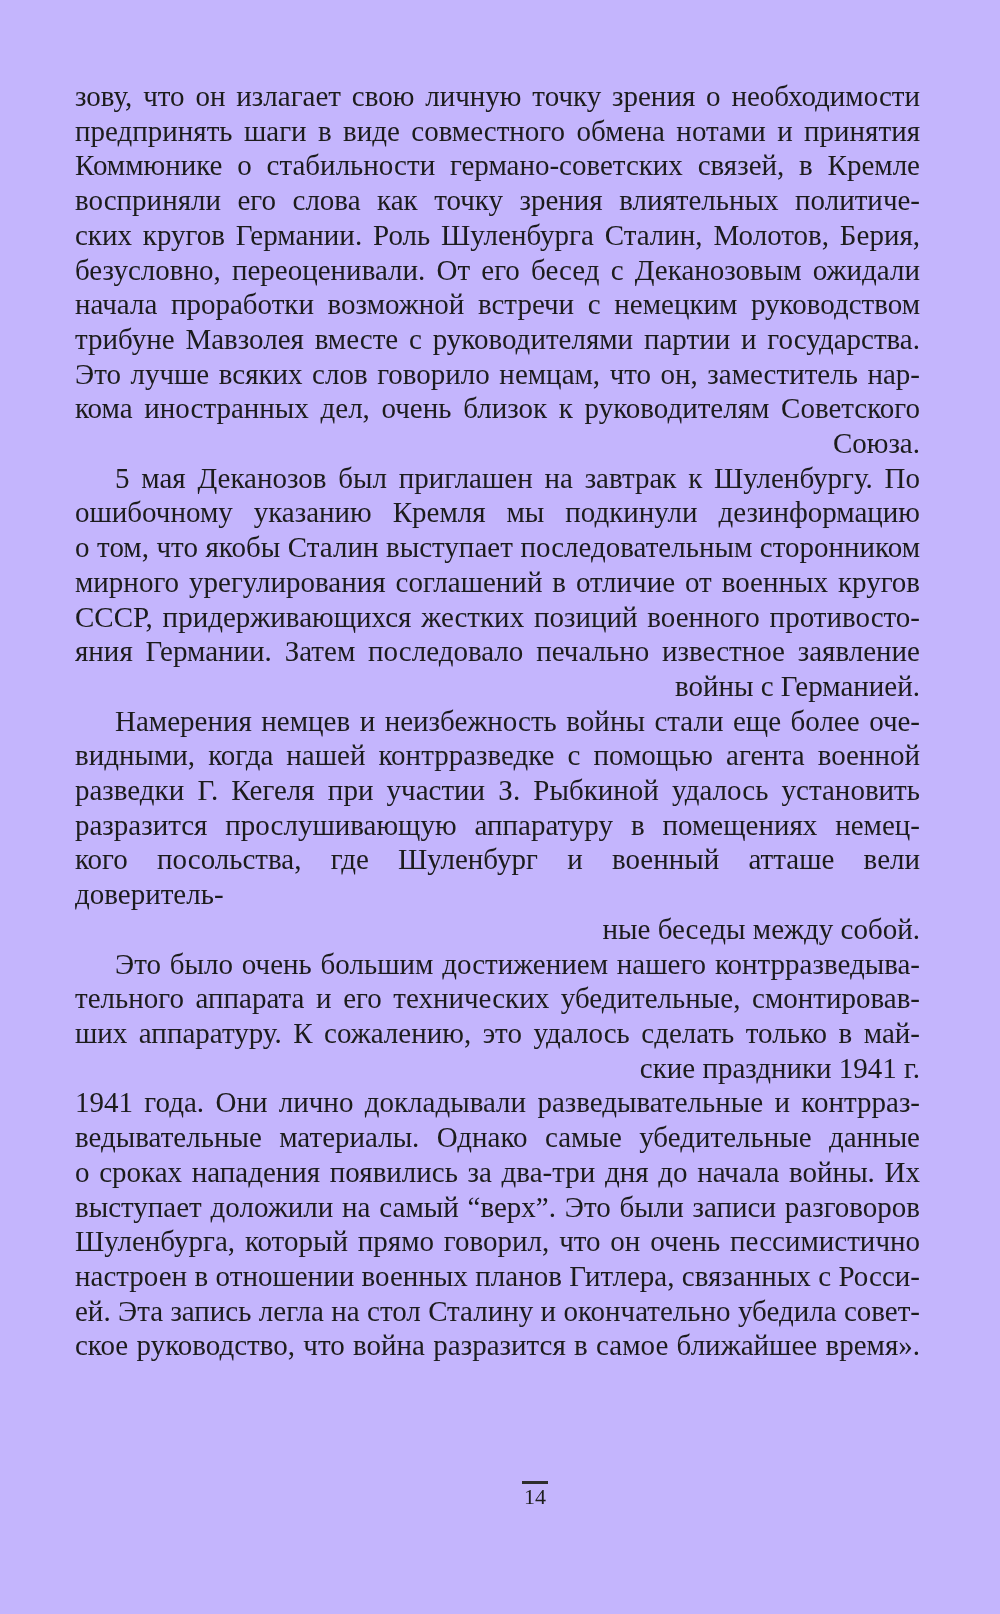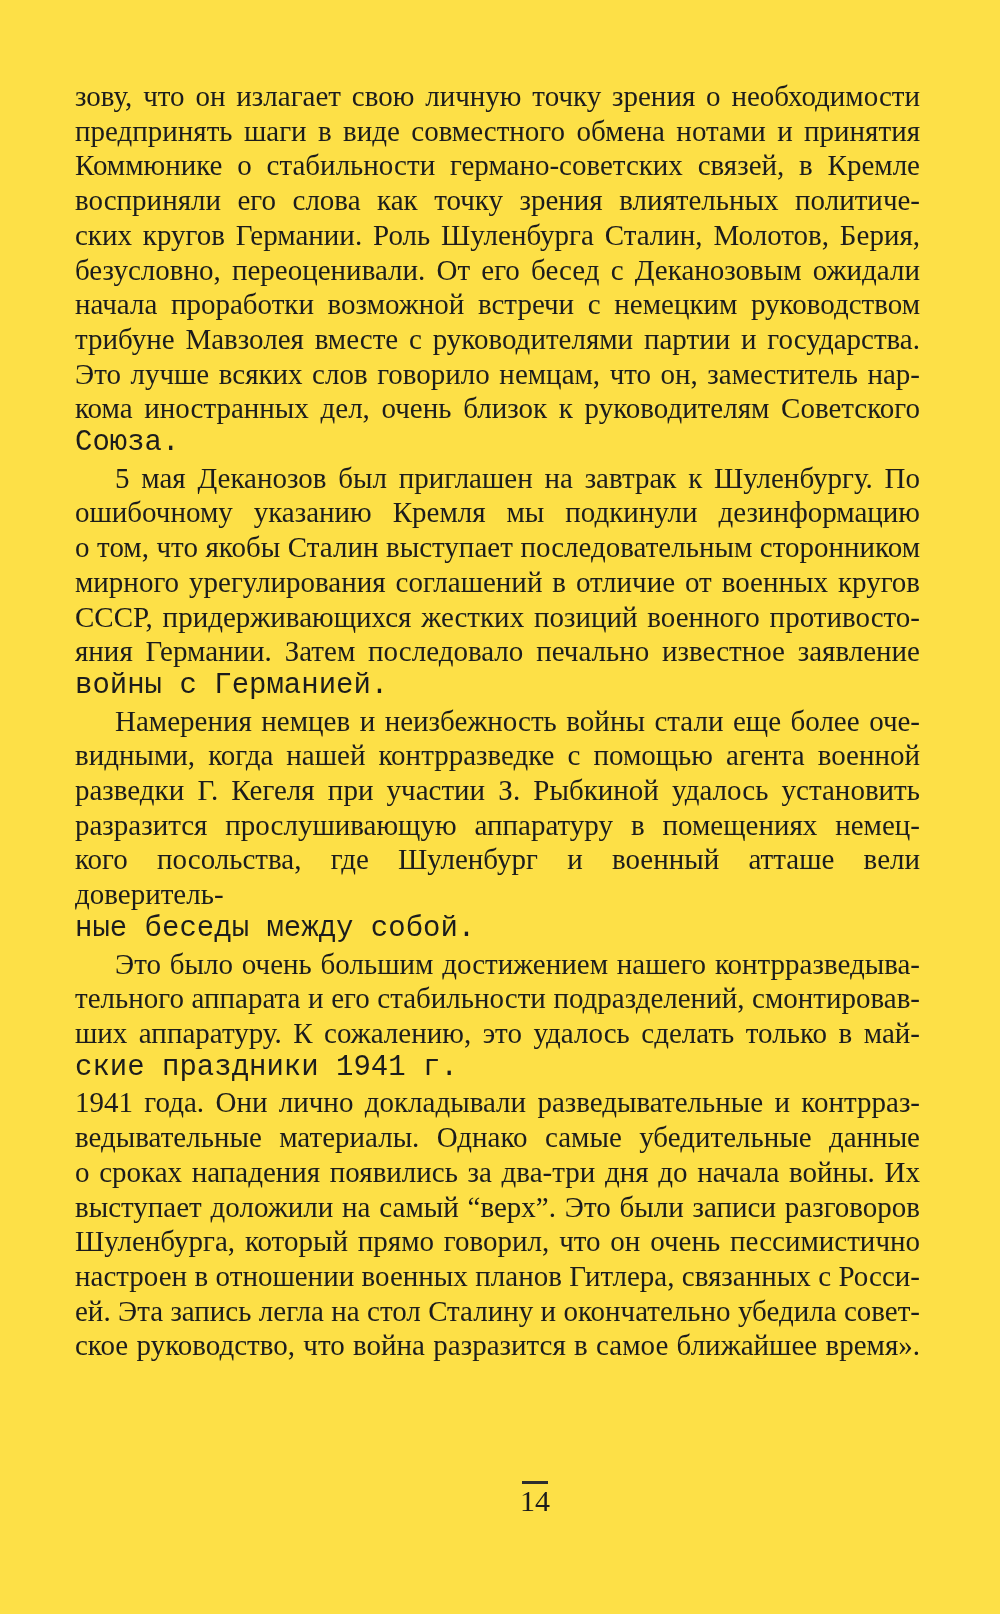--- a/index.html
+++ b/index.html
@@ -11,61 +11,60 @@
     height: 1614px;
     position: relative;
     background: #ffffff;
     font-family: "Liberation Serif", serif;
     color: #1c1c1c;
     overflow: hidden;
   }
   .page {
     position: absolute;
     inset: 0;
-    background: #fde047;
+    background: #c4b5fd;
   }
   .text-block {
     position: absolute;
     left: 75px;
     top: 79px;
     width: 845px;
     font-size: 29px;
     line-height: 34.7px;
     color: #1c1c1c;
   }
   .line {
     white-space: normal;
   }
   .line.justify {
     text-align: justify;
     text-align-last: justify;
     text-justify: inter-word;
   }
   .line.plain {
-    text-align: left;
-    font-family: Liberation Mono, monospace;
+    text-align: right;
   }
   .line.indent {
     text-indent: 40px;
   }
   .footer-rule {
     position: absolute;
     left: 522px;
     top: 1481px;
     width: 26px;
     height: 3px;
     background: #2e2e2e;
   }
   .page-number {
     position: absolute;
     left: 495px;
     top: 1484px;
     width: 80px;
     text-align: center;
-    font-size: 30px;
+    font-size: 22px;
     color: #1c1c1c;
   }
 </style>
 </head>
 <body>
 
 <div class="page">
   <div class="text-block">
       <div class="line justify">зову, что он излагает свою личную точку зрения о необходимости</div>
       <div class="line justify">предпринять шаги в виде совместного обмена нотами и принятия</div>
@@ -85,21 +84,21 @@
       <div class="line justify">СССР, придерживающихся жестких позиций военного противосто-</div>
       <div class="line justify">яния Германии. Затем последовало печально известное заявление</div>
       <div class="line plain">войны с Германией.</div>
       <div class="line justify indent">Намерения немцев и неизбежность войны стали еще более оче-</div>
       <div class="line justify">видными, когда нашей контрразведке с помощью агента военной</div>
       <div class="line justify">разведки Г. Кегеля при участии З. Рыбкиной удалось установить</div>
       <div class="line justify">разразится прослушивающую аппаратуру в помещениях немец-</div>
       <div class="line justify">кого посольства, где Шуленбург и военный атташе вели доверитель-</div>
       <div class="line plain">ные беседы между собой.</div>
       <div class="line justify indent">Это было очень большим достижением нашего контрразведыва-</div>
-      <div class="line justify">тельного аппарата и его стабильности подразделений, смонтировав-</div>
+      <div class="line justify">тельного аппарата и его технических убедительные, смонтировав-</div>
       <div class="line justify">ших аппаратуру. К сожалению, это удалось сделать только в май-</div>
       <div class="line plain">ские праздники 1941 г.</div>
       <div class="line justify">1941 года. Они лично докладывали разведывательные и контрраз-</div>
       <div class="line justify">ведывательные материалы. Однако самые убедительные данные</div>
       <div class="line justify">о сроках нападения появились за два-три дня до начала войны. Их</div>
       <div class="line justify">выступает доложили на самый “верх”. Это были записи разговоров</div>
       <div class="line justify">Шуленбурга, который прямо говорил, что он очень пессимистично</div>
       <div class="line justify">настроен в отношении военных планов Гитлера, связанных с Росси-</div>
       <div class="line justify">ей. Эта запись легла на стол Сталину и окончательно убедила совет-</div>
       <div class="line justify">ское руководство, что война разразится в самое ближайшее время».</div>

